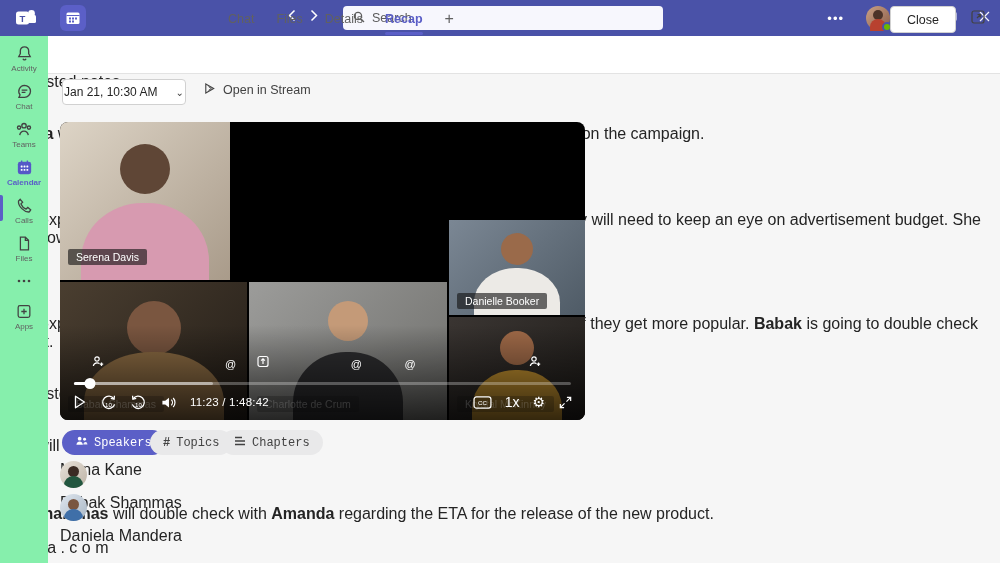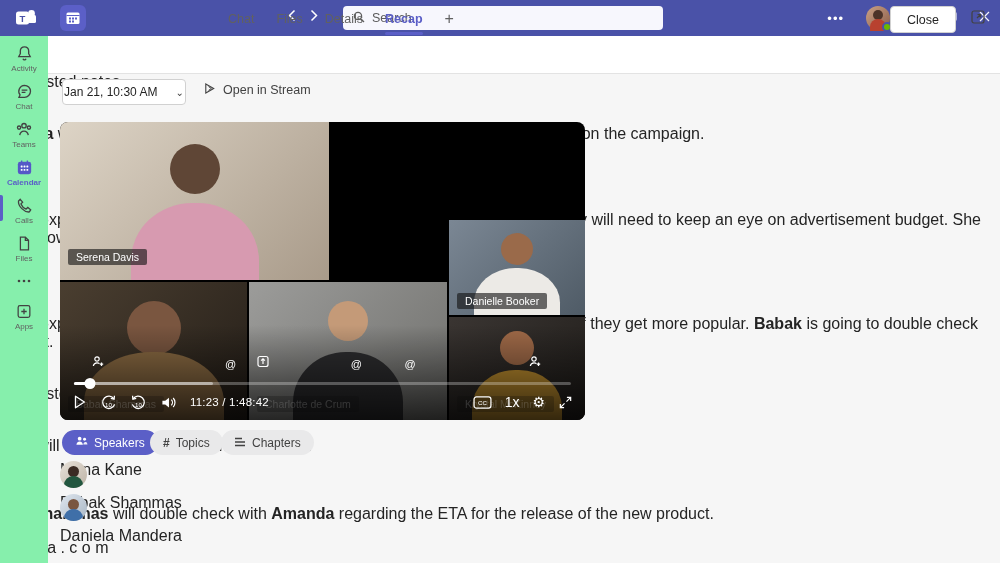--- a/index.html
+++ b/index.html
@@ -48,21 +48,21 @@
   
   .datebox{position:absolute;left:62px;top:79px;width:124px;height:26px;background:#fff;border:1px solid #d1d1d1;
            border-radius:4px;display:flex;align-items:center;justify-content:space-between;
            padding:0 1px;box-sizing:border-box;font-size:12px;}
   .chev{font-size:10px;color:#424242;}
   .stream-link{position:absolute;left:203px;top:82px;display:flex;align-items:center;gap:7px;font-size:12.5px;color:#424242;}
 
   
   .video{position:absolute;left:60px;top:122px;width:525px;height:298px;background:#000;border-radius:8px;overflow:hidden;}
   .tile{position:absolute;overflow:hidden;}
-  .t0{left:0;top:0;width:222px;height:158px;--hd:50px;--bd:128px;--skin:#5f4636;--shirt:#d79ab0;background:linear-gradient(135deg,#ddd4c6,#a99b8a);padding-left:47px;}
+  .t0{left:0;top:0;width:170px;height:158px;--hd:50px;--bd:128px;--skin:#5f4636;--shirt:#d79ab0;background:linear-gradient(135deg,#ddd4c6,#a99b8a);}
   .t1{left:189px;top:0;width:198px;height:158px;--hd:50px;--bd:132px;--skin:#9c6b45;--shirt:#d8d5d0;background:linear-gradient(135deg,#d6d6d4,#a3a3a1);}
   .t2{left:389px;top:0;width:136px;height:96px;--hd:32px;--bd:86px;--skin:#8a5a3a;--shirt:#b9c6cf;background:linear-gradient(135deg,#8a5140,#5e3728);}
   .t3{left:389px;top:98px;width:136px;height:95px;--hd:32px;--bd:86px;--skin:#9a6a4a;--shirt:#eceae6;background:linear-gradient(135deg,#7b8794,#4f5b66);}
   .t4{left:0;top:160px;width:187px;height:138px;--hd:54px;--bd:140px;--skin:#7a5640;--shirt:#8a6a42;background:linear-gradient(135deg,#4a3e30,#241e18);}
   .t5{left:189px;top:160px;width:198px;height:138px;--hd:40px;--bd:110px;--skin:#c49a78;--shirt:#2e2e30;background:linear-gradient(135deg,#9c9c9a,#6f6f6c);}
   .t6{left:389px;top:195px;width:136px;height:103px;--hd:34px;--bd:90px;--skin:#a06a48;--shirt:#bd8d2e;background:linear-gradient(135deg,#3a3532,#201d1a);}
   .sil{position:absolute;inset:0;}
   .sil .head{position:absolute;left:50%;top:14%;transform:translateX(-50%);width:var(--hd);height:var(--hd);
              border-radius:50%;background:var(--skin);}
   .sil .bod{position:absolute;left:50%;bottom:-3%;transform:translateX(-50%);width:var(--bd);height:52%;
@@ -85,21 +85,21 @@
   .ctrls{position:absolute;left:12px;right:12px;bottom:7px;height:22px;z-index:6;display:flex;align-items:center;color:#fff;}
   .ctrls .grow{flex:1;}
   .cbtn{display:flex;align-items:center;margin-right:13px;}
   .cbtn.r{margin:0 0 0 13px;}
   .vtime{font-size:11.5px;letter-spacing:.2px;}
   .speed{font-size:14px;}
   .gear{font-size:14px;line-height:1;}
 
   
   .pill{position:absolute;top:430px;height:25px;border-radius:13px;background:#e9e9ea;color:#424242;
-        display:flex;align-items:center;gap:6px;padding:0 13px;font-size:12px;box-sizing:border-box;}
+        display:flex;align-items:center;gap:6px;padding:0 13px;font-size:12px;box-sizing:border-box;font-family:Liberation Mono, monospace;}
   .pill.active{background:#5b5fc7;color:#fff;}
   .sprow{position:absolute;left:60px;width:506px;height:33px;}
   .sp-avatar{position:absolute;left:0;top:0;width:27px;height:27px;border-radius:50%;overflow:hidden;}
   .sp-avatar i{position:absolute;left:8px;top:5px;width:11px;height:11px;border-radius:50%;}
   .sp-avatar u{position:absolute;left:4px;top:15px;width:19px;height:13px;border-radius:9px 9px 0 0;}
   .av0{background:linear-gradient(135deg,#e8e2da,#bdb3a6);}.av0 i{background:#3a2b24;}.av0 u{background:#22563f;}
   .av1{background:linear-gradient(135deg,#dfe6ee,#a8b6c4);}.av1 i{background:#7a5640;}.av1 u{background:#3f6fa8;}
   .av2{background:linear-gradient(135deg,#efe3d2,#cdb193;}.av2 i{background:#8a6a4a;}.av2 u{background:#caa36a;}
   .sp-name{position:absolute;left:30px;top:2px;font-size:12.5px;color:#424242;}
   .track{position:absolute;left:30px;top:20px;right:0;height:5px;background:#e1e1e1;border-radius:3px;}

